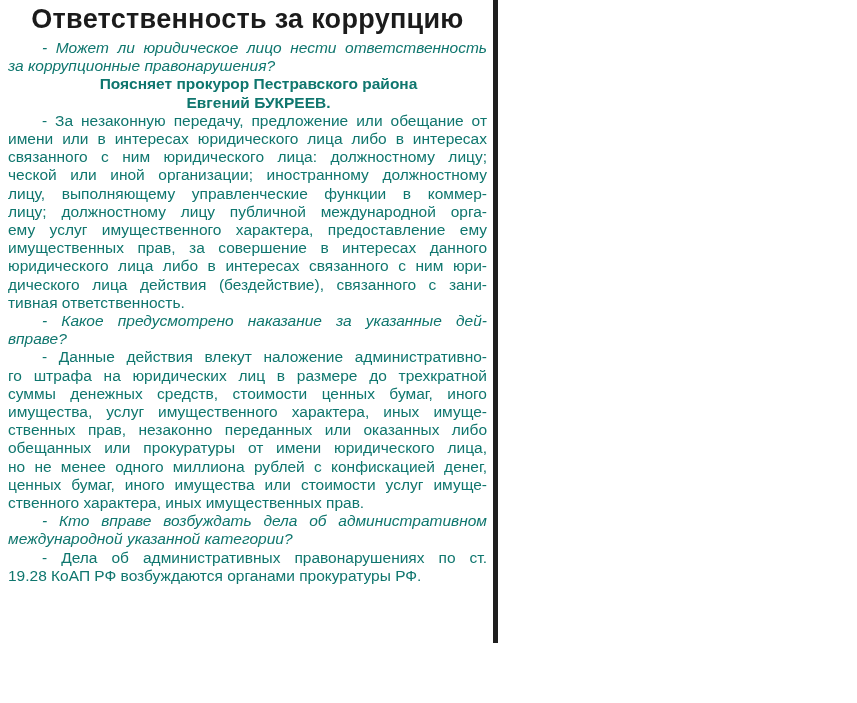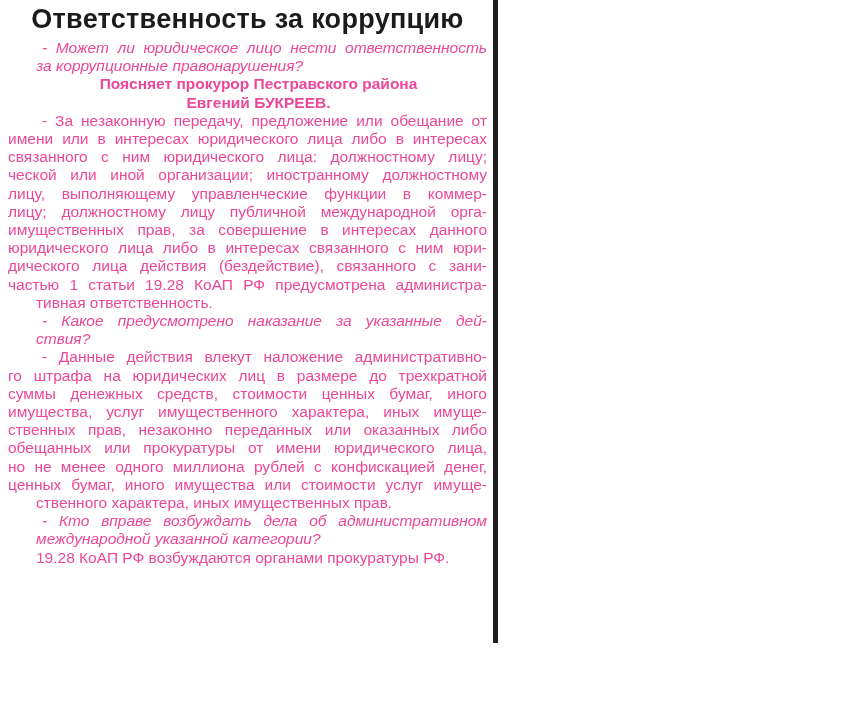--- a/index.html
+++ b/index.html
@@ -22,24 +22,24 @@
     font-size: 27px;
     line-height: 33px;
     color: #1b1b1b;
     text-align: center;
     letter-spacing: 0.3px;
     margin-bottom: 3px;
   }
   .line {
     font-size: 15.5px;
     line-height: 18.2px;
-    color: #ec4899;
+    color: #0f766e;
   }
   .just { text-align: justify; text-align-last: justify; }
-  .last { text-align: left; text-align-last: left; margin-left: 28px; }
+  .last { text-align: left; text-align-last: left; }
   .indent { text-indent: 34px; }
   .question .line { font-style: italic; }
   .byline .line {
     font-weight: bold;
     text-align: left;
     text-align-last: center;
     padding-left: 22px;
   }
   .divider {
     position: absolute;
@@ -64,44 +64,45 @@
           <div class="line">Поясняет прокурор Пестравского района</div>
           <div class="line">Евгений БУКРЕЕВ.</div>
         </div>
         <div class="block answer">
           <div class="line just indent">- За незаконную передачу, предложение или обещание от</div>
           <div class="line just">имени или в интересах юридического лица либо в интересах</div>
           <div class="line just">связанного с ним юридического лица: должностному лицу;</div>
           <div class="line just">ческой или иной организации; иностранному должностному</div>
           <div class="line just">лицу, выполняющему управленческие функции в коммер-</div>
           <div class="line just">лицу; должностному лицу публичной международной орга-</div>
+          <div class="line just">ему услуг имущественного характера, предоставление ему</div>
           <div class="line just">имущественных прав, за совершение в интересах данного</div>
           <div class="line just">юридического лица либо в интересах связанного с ним юри-</div>
           <div class="line just">дического лица действия (бездействие), связанного с зани-</div>
-          <div class="line just">частью 1 статьи 19.28 КоАП РФ предусмотрена администра-</div>
           <div class="line last">тивная ответственность.</div>
         </div>
         <div class="block question">
           <div class="line just indent">- Какое предусмотрено наказание за указанные дей-</div>
-          <div class="line last">ствия?</div>
+          <div class="line last">вправе?</div>
         </div>
         <div class="block answer">
           <div class="line just indent">- Данные действия влекут наложение административно-</div>
           <div class="line just">го штрафа на юридических лиц в размере до трехкратной</div>
           <div class="line just">суммы денежных средств, стоимости ценных бумаг, иного</div>
           <div class="line just">имущества, услуг имущественного характера, иных имуще-</div>
           <div class="line just">ственных прав, незаконно переданных или оказанных либо</div>
           <div class="line just">обещанных или прокуратуры от имени юридического лица,</div>
           <div class="line just">но не менее одного миллиона рублей с конфискацией денег,</div>
           <div class="line just">ценных бумаг, иного имущества или стоимости услуг имуще-</div>
           <div class="line last">ственного характера, иных имущественных прав.</div>
         </div>
         <div class="block question">
           <div class="line just indent">- Кто вправе возбуждать дела об административном</div>
           <div class="line last">международной указанной категории?</div>
         </div>
         <div class="block answer">
+          <div class="line just indent">- Дела об административных правонарушениях по ст.</div>
           <div class="line last">19.28 КоАП РФ возбуждаются органами прокуратуры РФ.</div>
         </div>
       </div>
   </div>
   <div class="divider" style="background: rgb(31, 31, 31);"></div>
 </div>
 
 </body></html>

